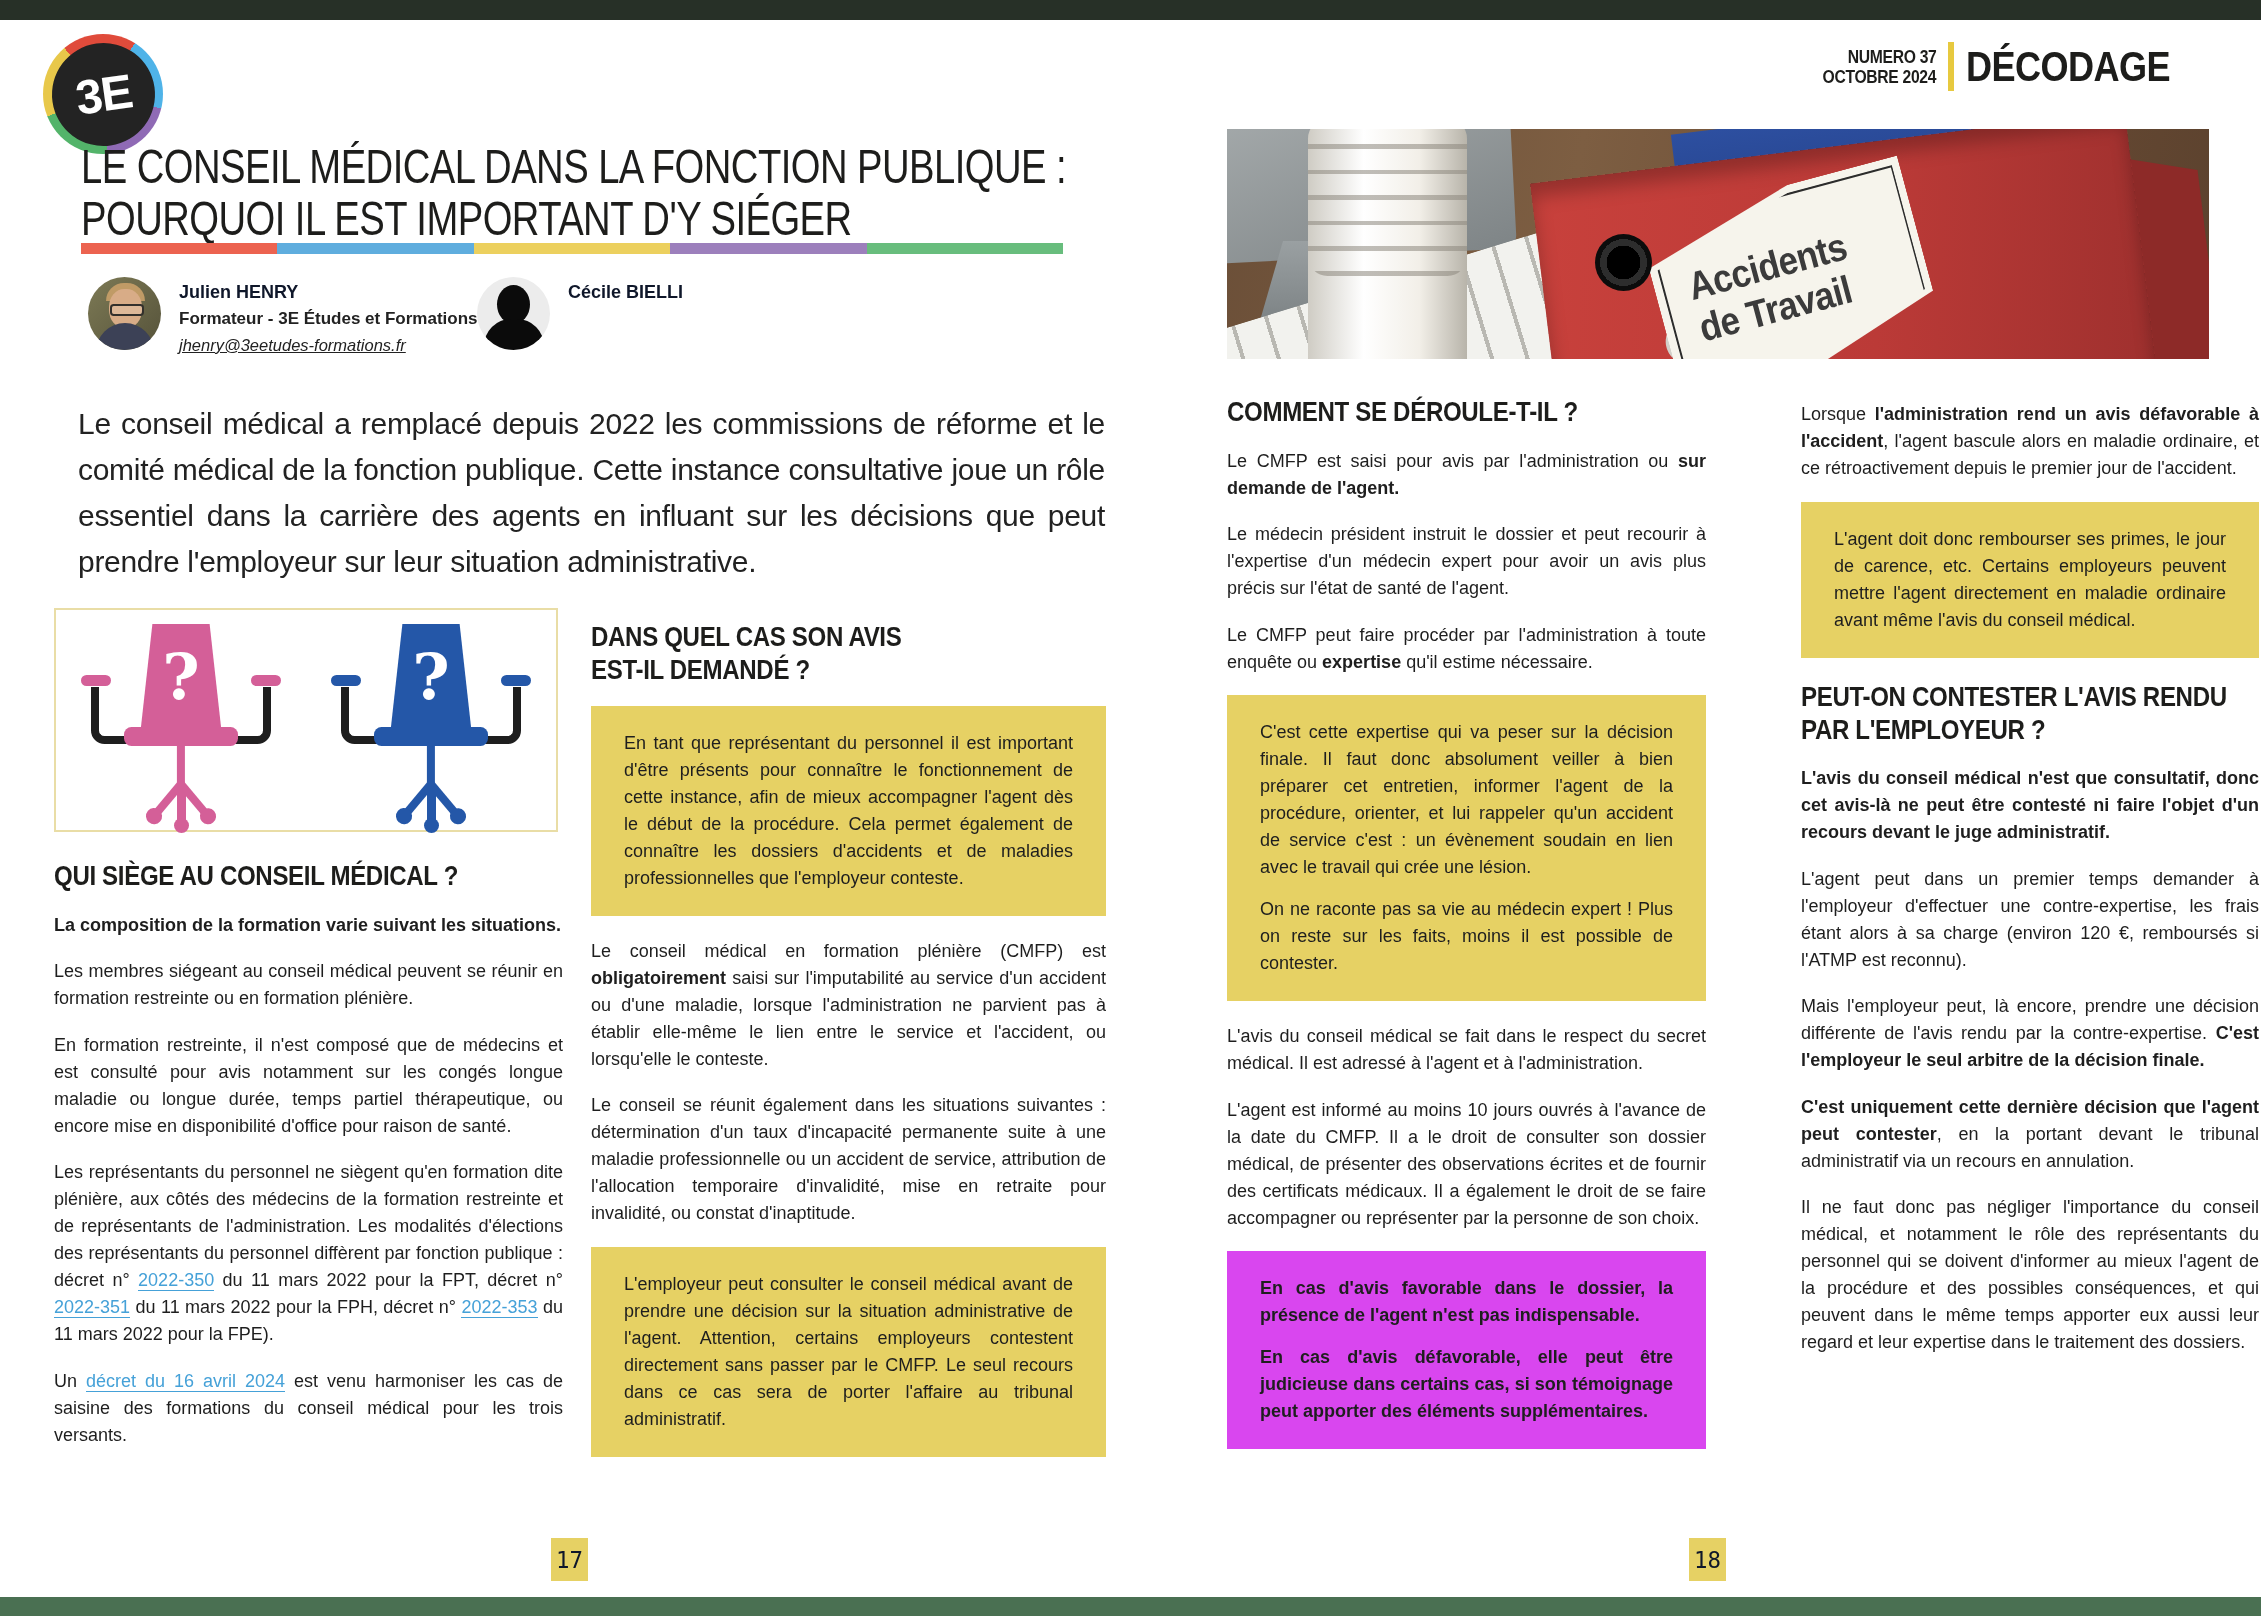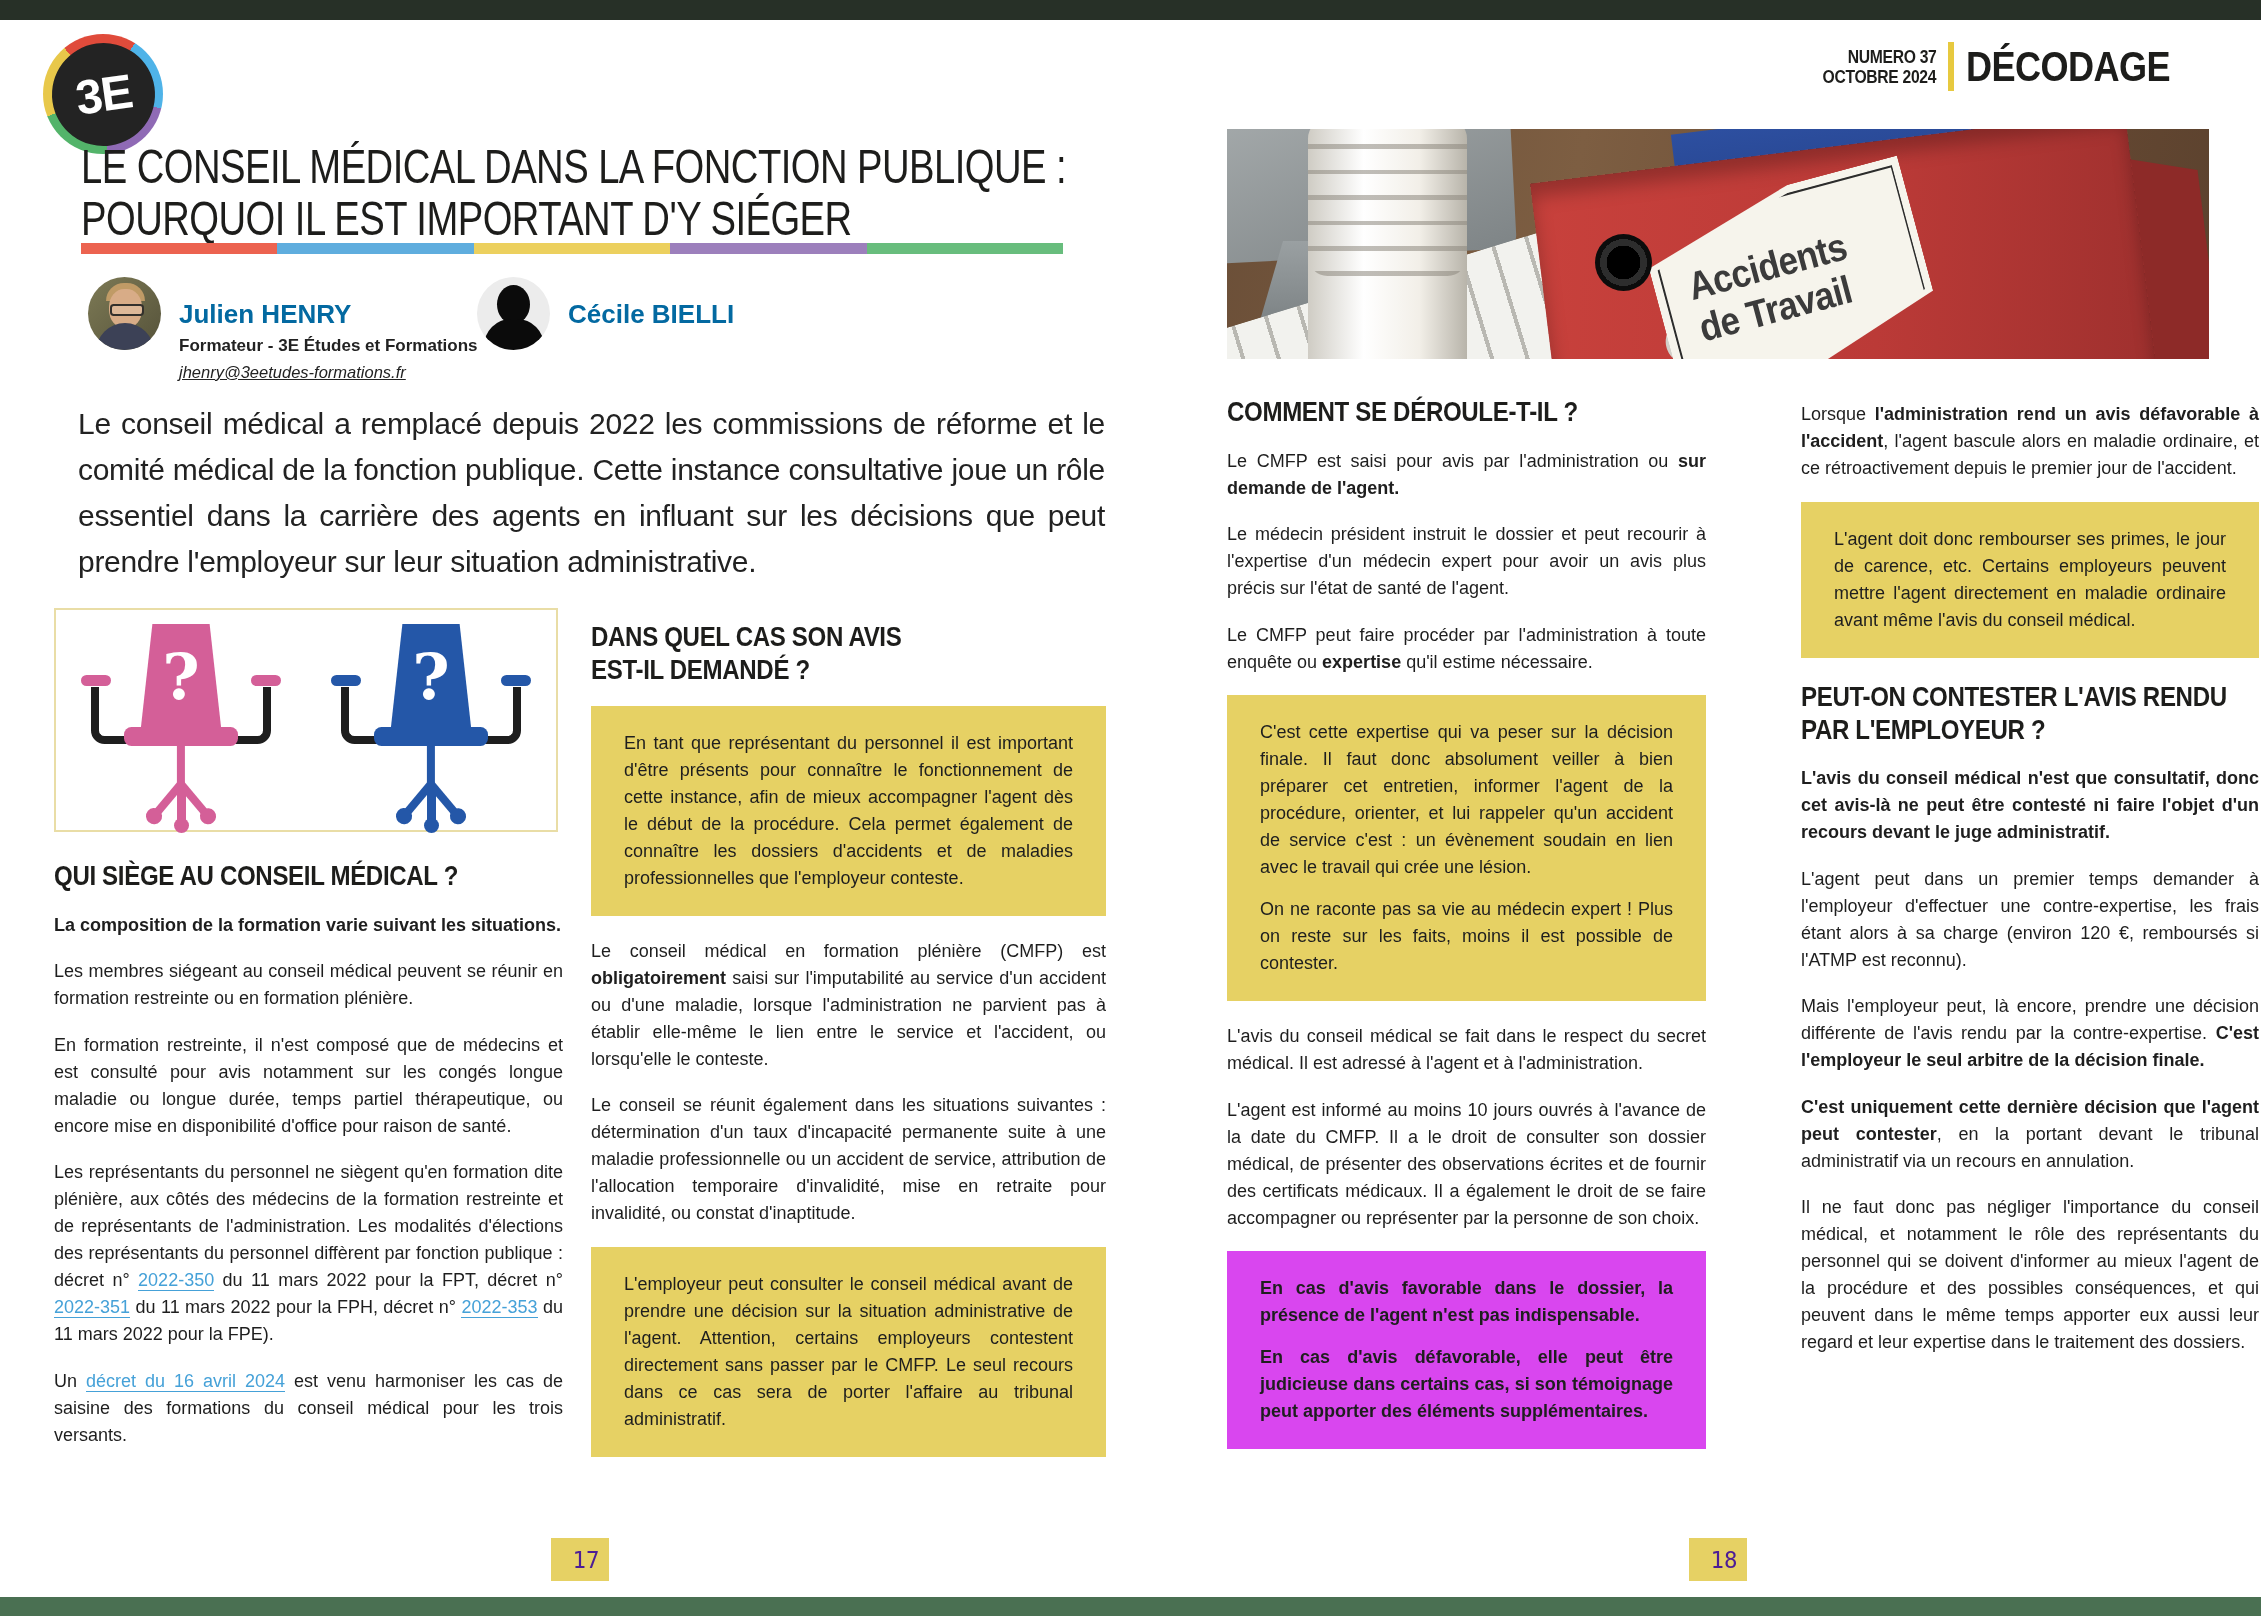--- a/index.html
+++ b/index.html
@@ -34,21 +34,21 @@
   .a1 .face{position:absolute;left:21px;top:12px;width:33px;height:39px;border-radius:46%;background:#d8ac87;}
   .a1 .hair{position:absolute;left:18px;top:6px;width:39px;height:18px;border-radius:19.5px 19.5px 0 0;background:#c09b66;}
   .a1 .glasses{position:absolute;left:22.4px;top:27px;width:30px;height:7.5px;border:2.2px solid #33302c;border-radius:3.7px;background:rgba(255,255,255,.15);}
   .a1 .body{position:absolute;left:7.5px;top:46px;width:58px;height:33px;border-radius:30px 30px 0 0;background:#3c4156;}
   .avatar.a2{left:389px;top:6px;background:#ececec;}
   .a2 .head{position:absolute;left:20px;top:7.5px;width:33px;height:39px;border-radius:50%;background:#0b0b0b;}
   .a2 .shoulders{position:absolute;left:6.7px;top:42px;width:60px;height:34px;border-radius:27px 27px 0 0;background:#0b0b0b;}
   .author-text{position:absolute;top:10.5px;}
   .author-text.t1{left:91px;}
   .author-text.t2{left:480px;}
-  .author-name{font-weight:800;font-size:26px;color:#0369a1;margin:17px 0 6px;}
+  .author-name{font-weight:800;font-size:18px;color:#0f172a;margin:0 0 6px;}
   .author-role{font-weight:600;font-size:17px;color:#222;margin:0 0 7.5px;}
   .author-email{font-size:16.5px;font-style:italic;color:#222;text-decoration:underline;}
   
   .intro{position:absolute;left:78px;top:401px;width:1027px;font-size:30px;line-height:46px;
          font-weight:500;letter-spacing:-0.3px;color:#222;text-align:justify;margin:0;}
   
   .col{position:absolute;font-size:18px;line-height:27px;text-align:justify;color:#1e1e1e;}
   .col-a{left:54px;top:608px;width:509px;}
   .col-b{left:591px;top:620px;width:515px;}
   .col-c{left:1227px;top:395px;width:479px;}
@@ -110,22 +110,22 @@
          background:#f6f4ec;clip-path:polygon(0 24%,58% 0,100% 0,100% 74%,44% 100%,0 100%);
          display:flex;flex-direction:column;justify-content:center;padding-left:34px;box-sizing:border-box;}
   .ph-label::before{content:'';position:absolute;inset:7.5px;border:2.2px solid #2c2c2c;
          clip-path:polygon(0 24%,58% 0,100% 0,100% 74%,44% 100%,0 100%);}
   .ph-label div{font-weight:800;font-size:39px;line-height:43px;color:#3b3b3b;letter-spacing:-0.7px;transform:scaleX(.9);transform-origin:0 50%;}
   .ph-grommet{position:absolute;left:368px;top:105px;width:57px;height:57px;border-radius:50%;
          background:radial-gradient(circle at 50% 50%,#000 0 42%,#2d2d2d 42% 58%,#0c0c0c 58% 100%);}
   .ph-tape{position:absolute;left:438px;top:196px;width:127px;height:49px;border-radius:22.4px;background:#efede6;transform:rotate(14deg);
          box-shadow:inset 0 -7.5px 0 rgba(0,0,0,.12);}
   
-  .pagenum{position:absolute;top:1538px;width:46px;height:43px;display:flex;align-items:center;justify-content:center;
-          color:#4c1d95;font-size:22.4px;font-weight:400;font-family:"DejaVu Sans Mono","Liberation Mono",monospace;padding-left:12px;}
+  .pagenum{position:absolute;top:1538px;width:37px;height:43px;display:flex;align-items:center;justify-content:center;
+          color:#0f172a;font-size:22.4px;font-weight:400;font-family:"DejaVu Sans Mono","Liberation Mono",monospace;}
   .pagenum.p17{left:551px;}
   .pagenum.p18{left:1676px;}
 </style>
 </head>
 <body>
 
 <div class="page">
 
   <div class="topbar" style="background-color: rgb(39, 48, 39);"></div>
 

